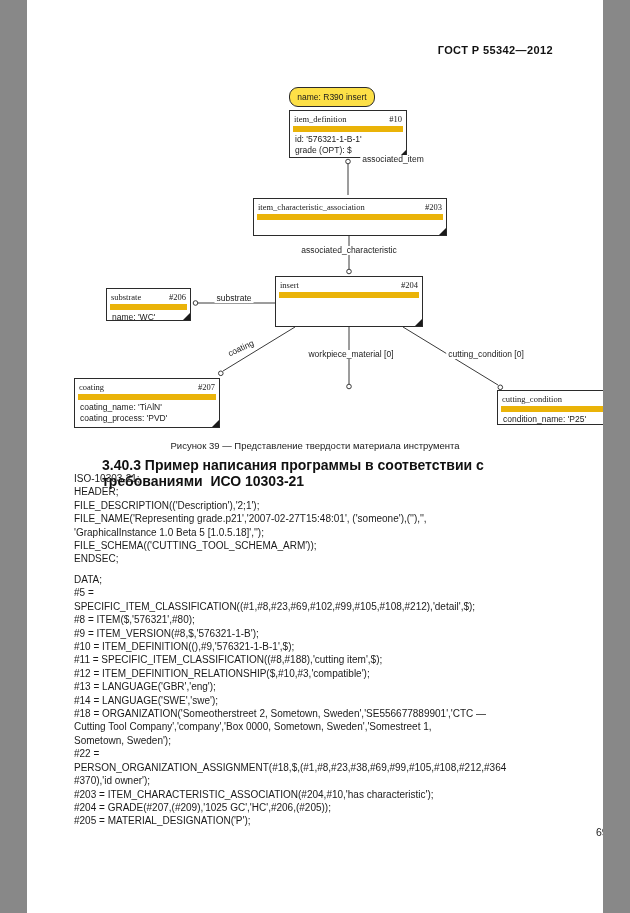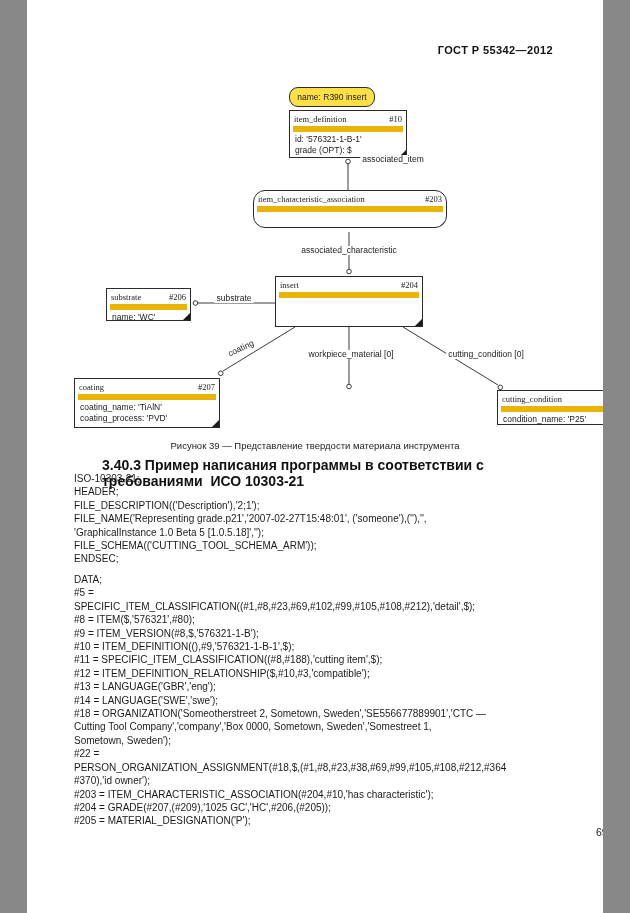--- a/index.html
+++ b/index.html
@@ -107,21 +107,21 @@
       <span>item_definition</span>
       <span>#10</span>
     </div>
     <div class="attrs">
       <div>id: '576321-1-B-1'</div>
       <div>grade (OPT): $</div>
     </div>
     <span class="corner"></span>
   </div>
 
-  <div class="ebox" style="left:226px;top:190px;width:194px;height:38px;border-radius:12px;">
+  <div class="ebox" style="left:226px;top:198px;width:194px;height:38px;">
     <div class="hdr">
       <span>item_characteristic_association</span>
       <span>#203</span>
     </div>
     <span class="corner"></span>
   </div>
 
   <div class="ebox" style="left:248px;top:276px;width:148px;height:51px;">
     <div class="hdr">
       <span>insert</span>

